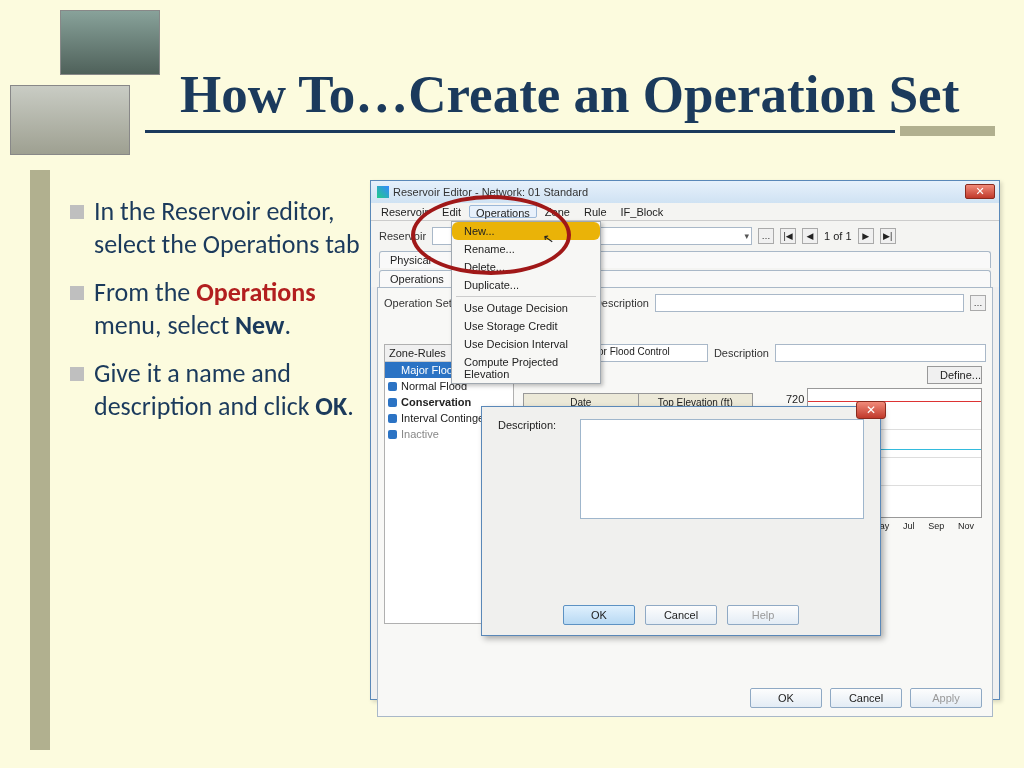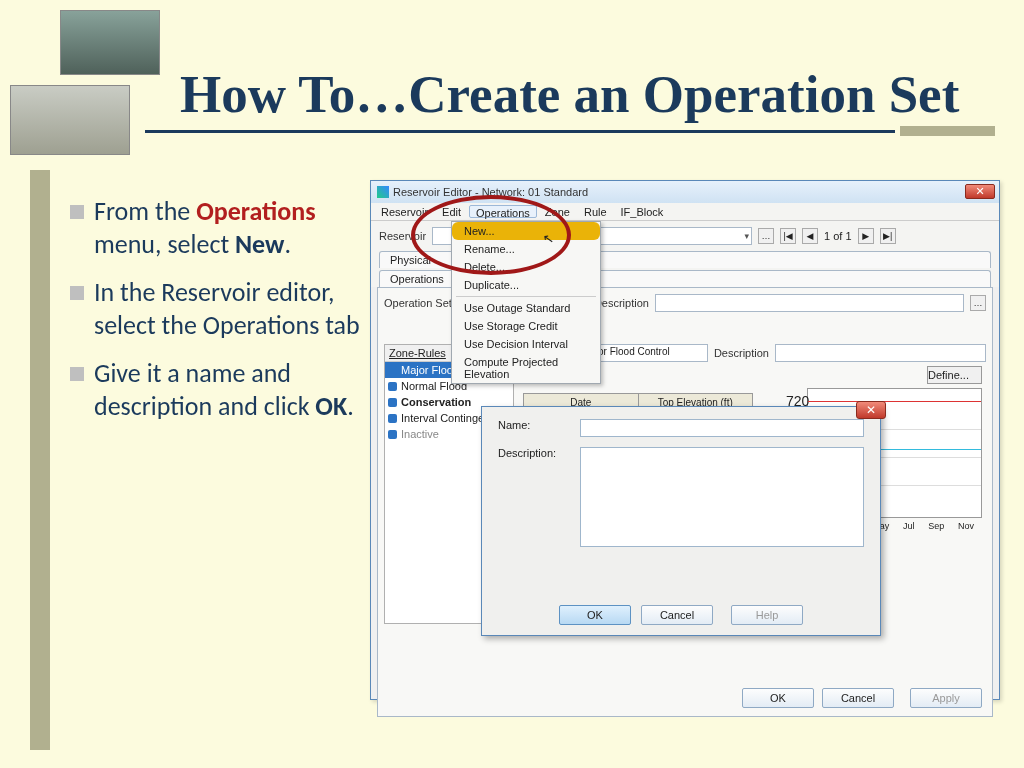--- a/index.html
+++ b/index.html
@@ -105,57 +105,57 @@
   .panel {
     margin:0 6px 6px 6px; border:1px solid #a9b8c8; background:#f8f8f6;
     height:430px; position:relative; padding:6px;
   }
   .row { display:flex; align-items:center; gap:6px; margin-bottom:6px; }
   .txt { background:#fff; border:1px solid #a9b8c8; height:18px; }
   .zone {
     position:absolute; left:6px; top:56px; width:130px; height:280px;
     border:1px solid #b0b0b0; background:#fff; font-size:11px;
   }
-  .zone .zhdr { background:#f0f0f0; padding:2px 4px; border-bottom:1px solid #ccc;text-decoration:underline;}
+  .zone .zhdr { background:#f0f0f0; padding:2px 4px; border-bottom:1px solid #ccc;}
   .zone .zi { padding:2px 4px 2px 16px; position:relative; }
   .zone .zi::before { content:""; position:absolute; left:3px; top:4px; width:9px; height:9px; background:#2b73c4; border-radius:2px;}
   .zone .zi.sel { background:#2b73c4; color:#fff;}
   .zone .zi.bold { font-weight:bold; }
   .zone .zi.inact { color:#888; }
   .miniTabs { position:absolute; left:145px; top:30px; display:flex; gap:2px;}
   .miniTabs .tab { font-size:10px; padding:1px 8px; }
   .zsRow { position:absolute; left:145px; top:56px; right:6px; display:flex; align-items:center; gap:6px;}
   .zsRow2 { position:absolute; left:145px; top:80px; right:6px; display:flex; align-items:center; gap:6px;}
   .defineBtn {
     position:absolute; right:10px; top:78px; width:55px; height:18px;
-    border:1px solid #999; background:#f0f0f0; font-size:11px; text-align:left; line-height:16px;
+    border:1px solid #999; background:#f0f0f0; font-size:11px; text-align:right; line-height:16px;
   }
   .tbl {
     position:absolute; left:145px; top:105px; width:230px; height:20px;
     border:1px solid #999; display:flex;
   }
   .tbl div { flex:1; border-right:1px solid #999; background:#ece9d8; text-align:center; font-size:10px; line-height:18px;}
   .tbl div:last-child { border-right:none;text-decoration:underline;}
   .chart {
     position:absolute; right:10px; top:100px; width:175px; height:130px;
     border:1px solid #999; background:#fff;
   }
-  .chart .ylab { position:absolute; left:-22px; top:4px; font-size:14px;}
+  .chart .ylab { position:absolute; left:-22px; top:4px; font-size:11px;}
   .chart .xlabs { position:absolute; bottom:-14px; left:0; right:0; display:flex; justify-content:space-around; font-size:9px;}
   .chart .grid div { position:absolute; left:0; right:0; border-top:1px solid #ddd;}
   .chart .red { position:absolute; left:0; right:0; top:12px; border-top:1.5px solid #d33;}
   .chart .blue { position:absolute; left:0; right:0; top:60px; border-top:1.5px solid #3bd;}
   .bottomBtns {
     position:absolute; right:10px; bottom:8px; display:flex; gap:8px;
   }
   .btn {
     width:72px; height:20px; border:1px solid #8fa9c4; background:linear-gradient(#fdfdfd,#e3ecf5);
     text-align:center; line-height:18px; font-size:11px; border-radius:2px;
   }
-  .btn.dis { color:#999;margin-left:8px; }
+  .btn.dis { color:#999; }
 
   
   .menu {
     position:absolute; left:80px; top:40px; width:150px;
     background:#f7f7f5; border:1px solid #a0a8b0; box-shadow:2px 2px 4px rgba(0,0,0,0.25);
     z-index:5;
   }
   .menu .mi { padding:3px 12px; font-size:11px; }
   .menu .mi.sel { background:#eab308;border-radius:6px; }
   .menu hr { margin:2px 4px; border:none; border-top:1px solid #ccc;}
@@ -200,22 +200,22 @@
   <div class="photo1"></div>
   <div class="photo2"></div>
 </div>
 <h1 class="title">How To…Create an Operation Set</h1>
 <div class="topline"></div>
 <div class="topline-accent"></div>
 <div class="vbar"></div>
 
 <div class="bullets">
   <ul id="bullet-ul">
+      <li><span>In the Reservoir editor, select the Operations tab</span></li>
       <li><span>From the </span><span class="b-red">Operations</span><span> menu, select </span><span class="b-bold">New</span><span>.</span></li>
-      <li><span>In the Reservoir editor, select the Operations tab</span></li>
       <li><span>Give it a name and description and click </span><span class="b-bold">OK</span><span>.</span></li>
     </ul>
 </div>
 
 <div class="shot">
   <div class="win">
     <div class="win-title">
       <span class="ico-app"></span>
       <span>Reservoir Editor - Network: 01 Standard</span>
     </div>
@@ -311,35 +311,31 @@
     </div>
 
     <div class="red-circle"></div>
 
     <div class="menu" id="opsmenu">
         <div class="mi sel">New...</div>
         <div class="mi">Rename...</div>
         <div class="mi">Delete...</div>
         <div class="mi">Duplicate...</div>
         <hr>
-        <div class="mi">Use Outage Standard</div>
+        <div class="mi">Use Outage Decision</div>
         <div class="mi">Use Storage Credit</div>
         <div class="mi">Use Decision Interval</div>
         <div class="mi">Compute Projected Elevation</div>
       </div>
     <div class="cursor">↖</div>
 
     <div class="dlg">
       <div class="dlg-close">✕</div>
       <div class="dlg-body">
         <div class="dlg-row">
-          <label>Name:</label>
-          <input type="text" value="" style="">
-        </div>
-        <div class="dlg-row">
           <label>Description:</label>
           <textarea style=""></textarea>
         </div>
       </div>
       <div class="dlg-btns">
         <div class="btn primary">OK</div>
         <div class="btn">Cancel</div>
         <div class="btn dis">Help</div>
       </div>
     </div>

